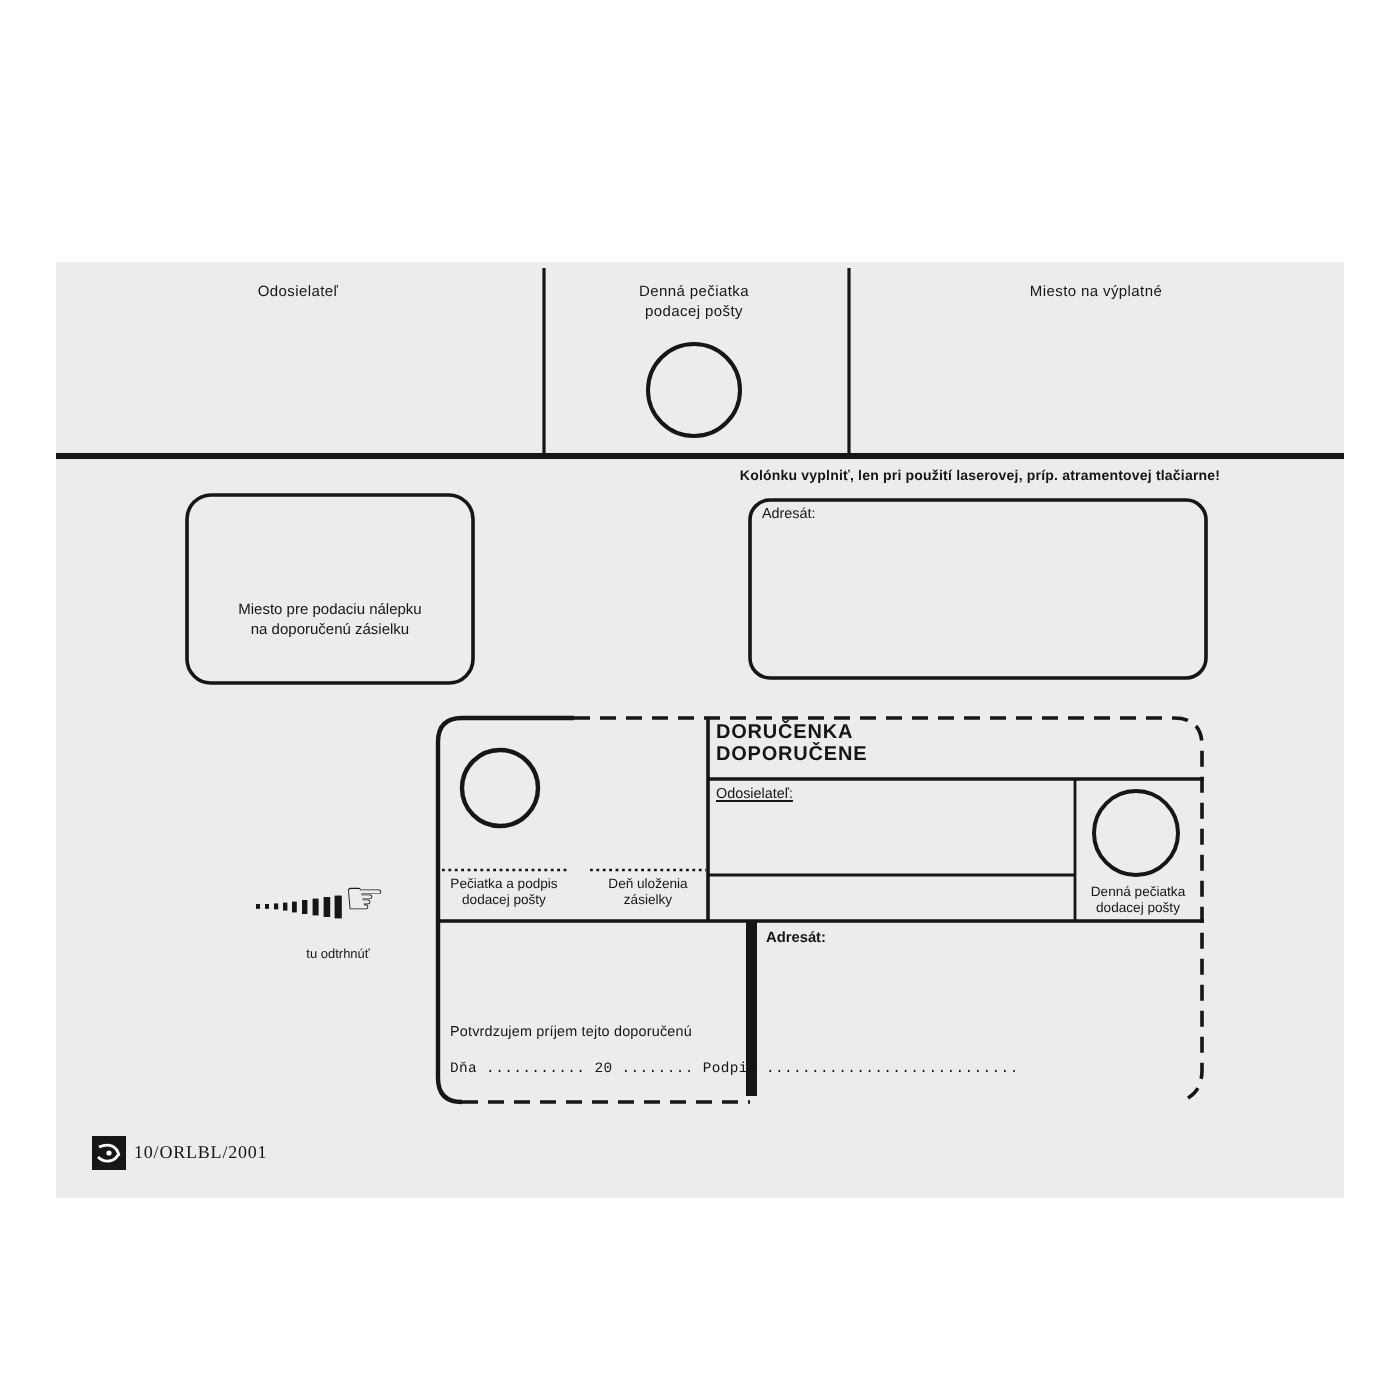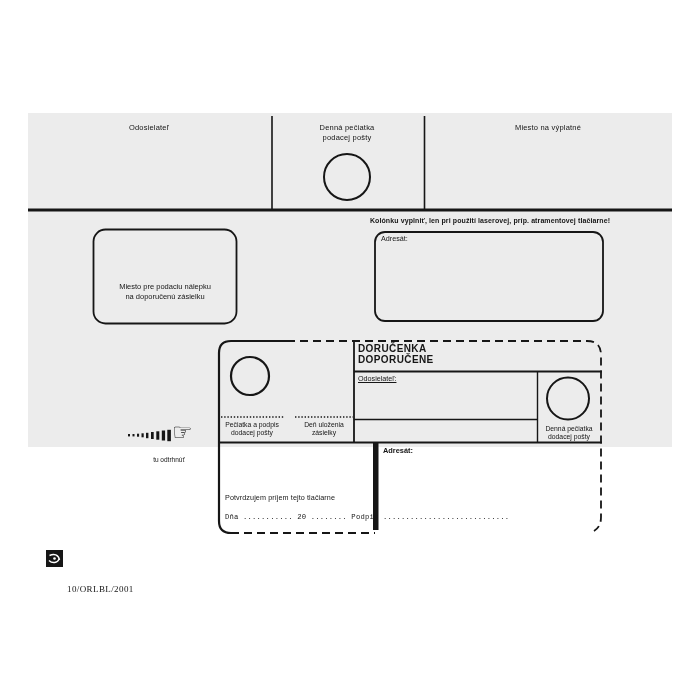--- a/index.html
+++ b/index.html
@@ -1,21 +1,21 @@
 <!DOCTYPE html>
 <html><head>
 <meta charset="utf-8">
 <style>
   html,body{margin:0;padding:0;}
   body{
     width:700px;height:700px;background:#ffffff;position:relative;overflow:hidden;
     font-family:"Liberation Sans", sans-serif;color:#161616;
   }
   .sheet{
-    position:absolute;left:28px;top:113px;width:644px;height:334px;
+    position:absolute;left:28px;top:131px;width:644px;height:468px;
     background:#ececec;
   }
   .sheet svg.lines{position:absolute;left:0;top:0;z-index:1;}
   .txt{position:absolute;z-index:2;white-space:pre-line;}
   .ctr{transform:translateX(-50%);text-align:center;}
   .hdr-label{font-size:7.5px;line-height:1.3;letter-spacing:.2px;}
   .notice{font-size:7px;font-weight:bold;letter-spacing:.1px;white-space:nowrap;}
   .box-label{font-size:7.5px;line-height:1.35;margin-top:48px;}
   .small-label{font-size:6.8px;line-height:1.25;}
   .card-title{font-size:10px;font-weight:bold;line-height:11px;letter-spacing:.4px;white-space:pre-line;}
@@ -97,21 +97,21 @@
   <div class="txt card-title" style="left:330px;top:230px;">DORUČENKA
 DOPORUČENE</div>
   <div class="txt card-field" style="left:330px;top:261px;text-decoration:underline;">Odosielateľ:</div>
   <div class="txt ctr small-label" style="left:224px;top:308px;">Pečiatka a podpis
 dodacej pošty</div>
   <div class="txt ctr small-label" style="left:296px;top:308px;">Deň uloženia
 zásielky</div>
   <div class="txt ctr small-label" style="left:541px;top:312px;">Denná pečiatka
 dodacej pošty</div>
   <div class="txt addr2" style="left:355px;top:333px;">Adresát:</div>
-  <div class="txt confirm" style="left:197px;top:380px;">Potvrdzujem príjem tejto tlačiarne</div>
+  <div class="txt confirm" style="left:197px;top:380px;">Potvrdzujem príjem tejto doporučenú</div>
   <div class="txt dateline" style="left:197px;top:400px;font-family:Liberation Mono, monospace;">Dňa ........... 20 ........  Podpis ............................</div>
 
   <div class="txt hand" style="left:144px;top:308px;">☞</div>
   <div class="txt ctr tear-label" style="left:141px;top:343px;">tu odtrhnúť</div>
 
-  <div class="txt form-code" style="left:39px;top:440px;margin-top:31px;">10/ORLBL/2001</div>
+  <div class="txt form-code" style="left:39px;top:440px;">10/ORLBL/2001</div>
 
 </div>
 
 </body></html>

